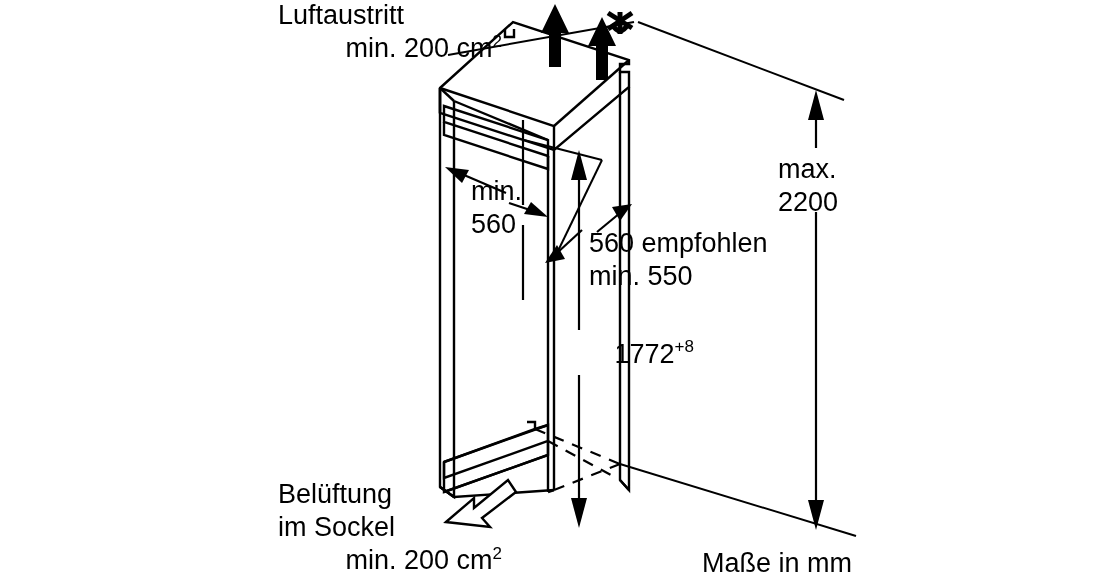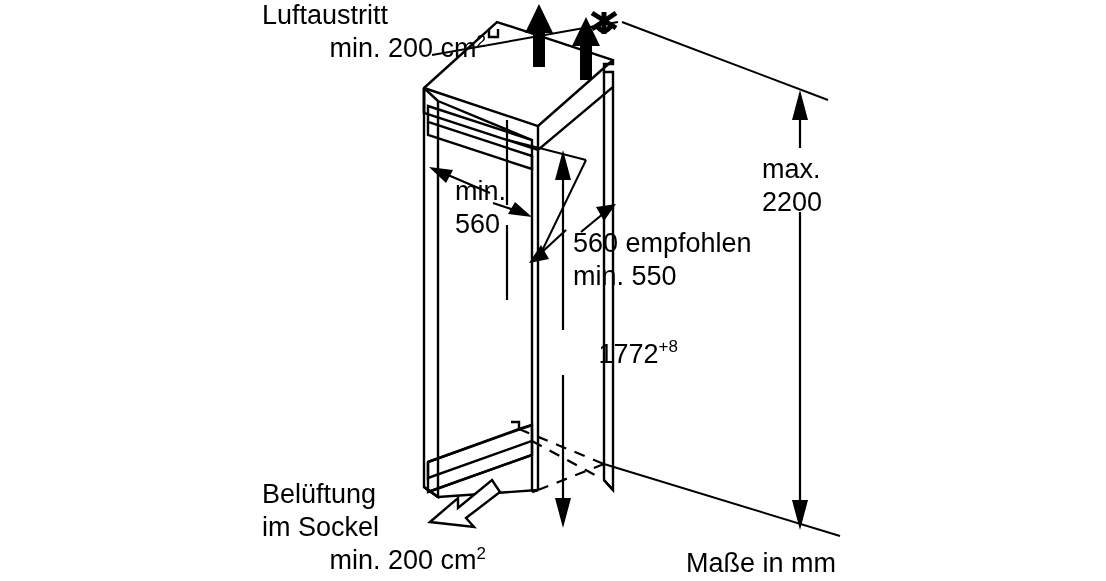--- a/index.html
+++ b/index.html
@@ -9,21 +9,21 @@
   }
   body {
     width: 1106px;
     height: 581px;
     position: relative;
     overflow: hidden;
     font-family: "Liberation Sans", sans-serif;
   }
   #diagram-root {
     position: absolute;
-    left: 0;
+    left: 16px;
     top: 0;
     width: 996px;
     height: 581px;
   }
   svg.drawing {
     display: block;
     width: 1106px;
     height: 581px;
   }
   .ln {

